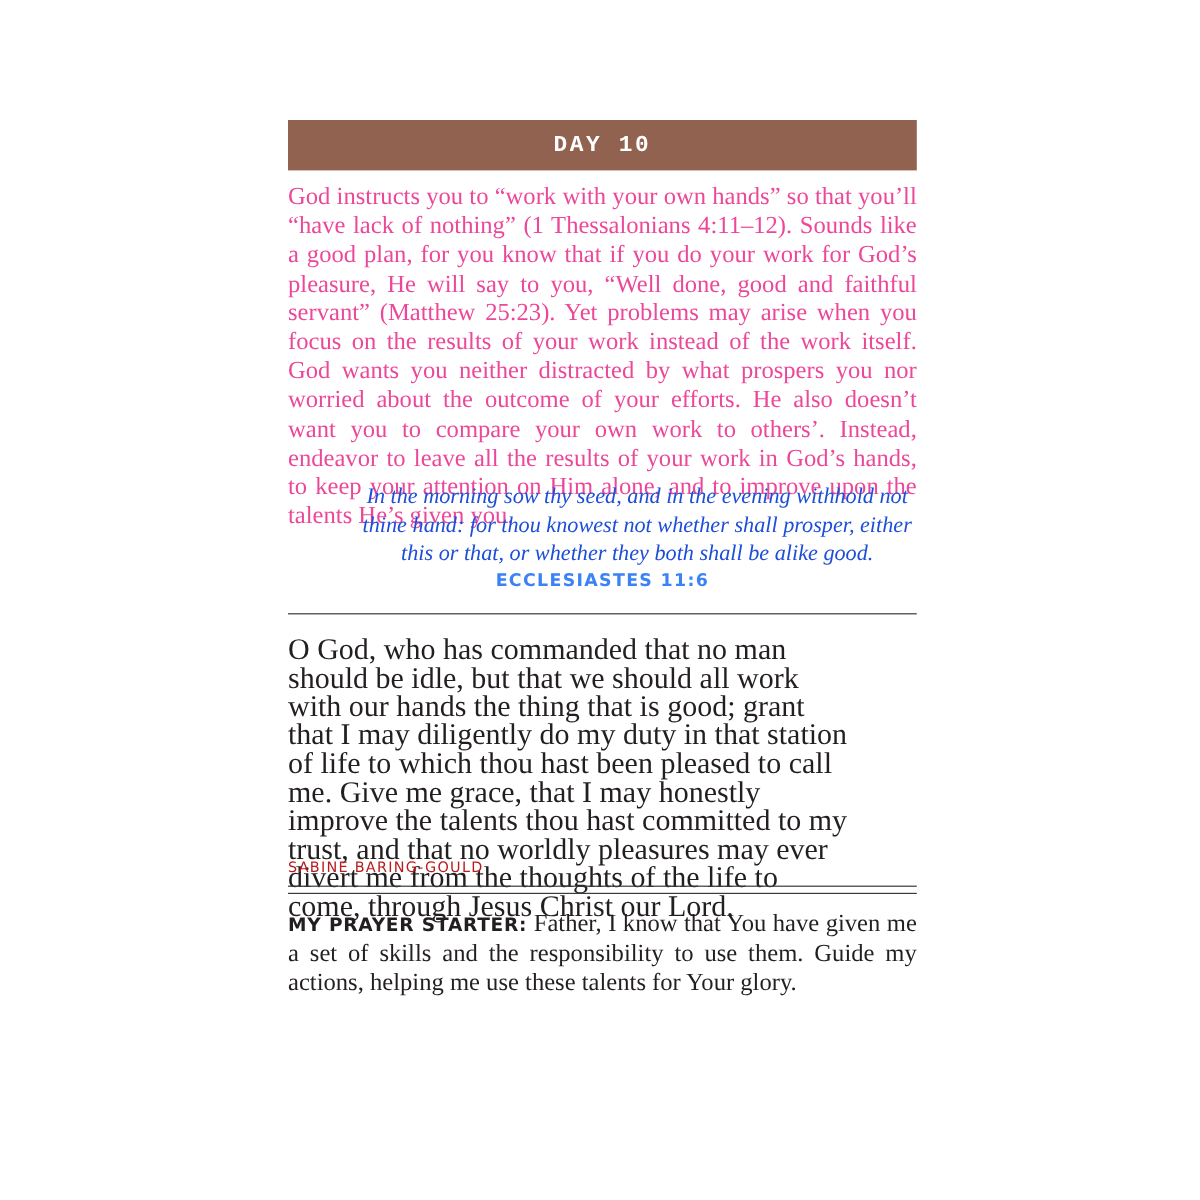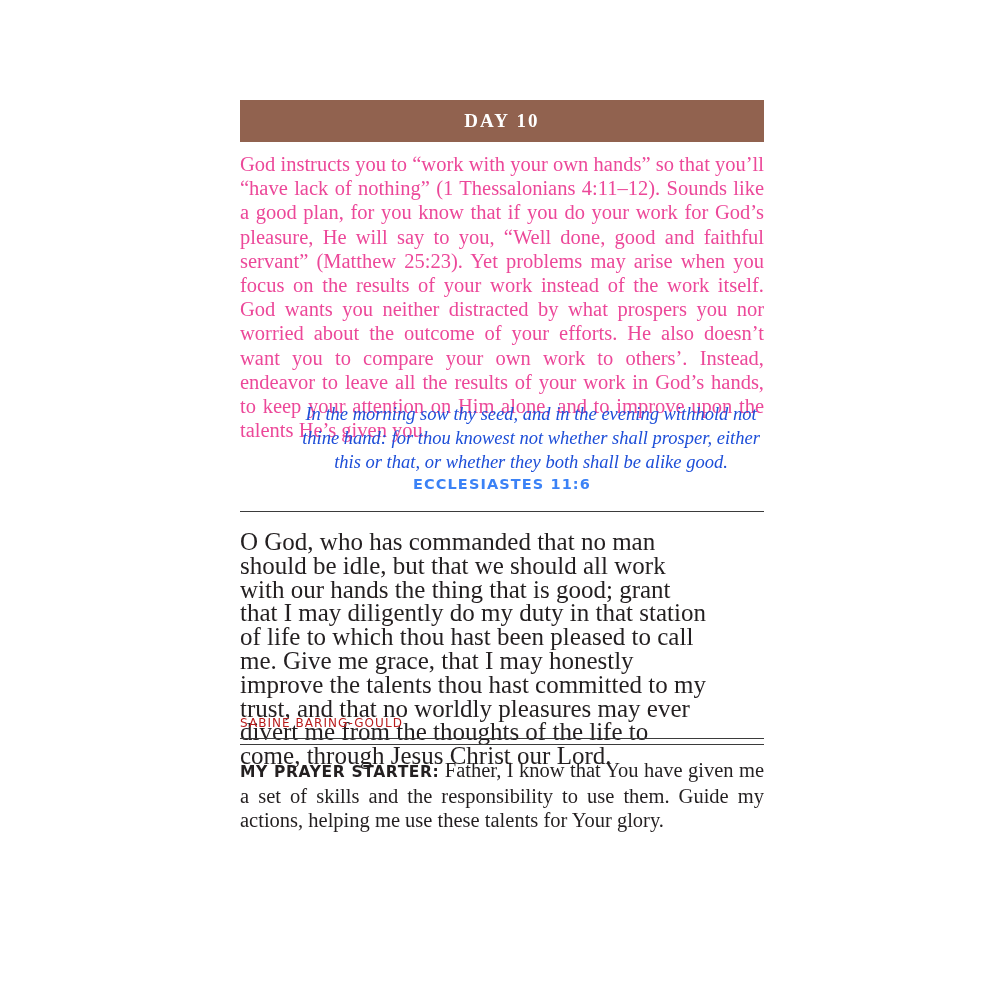--- a/index.html
+++ b/index.html
@@ -26,21 +26,21 @@
     left: 0;
     top: 100px;
     width: 524px;
     height: 42px;
     background: #91624f;
     display: flex;
     align-items: center;
     justify-content: center;
   }
   .day-banner span {
-    font-family: Liberation Serif, serif;
+    font-family: Liberation Mono, monospace;
     font-weight: bold;
     font-size: 19px;
     letter-spacing: 2.2px;
     color: #ffffff;
   }
   .body-text {
     position: absolute;
     left: 0;
     top: 152px;
     width: 524px;

